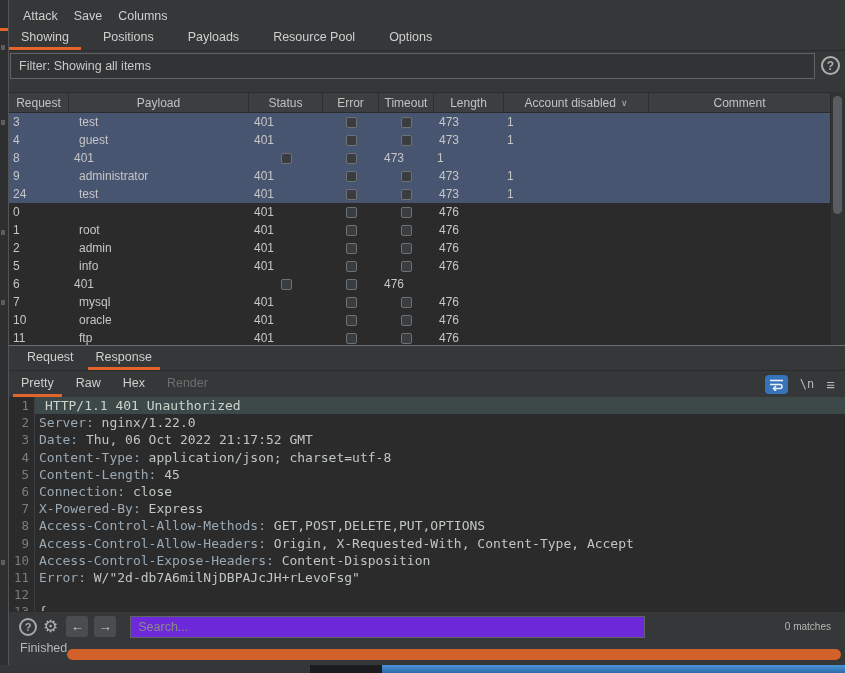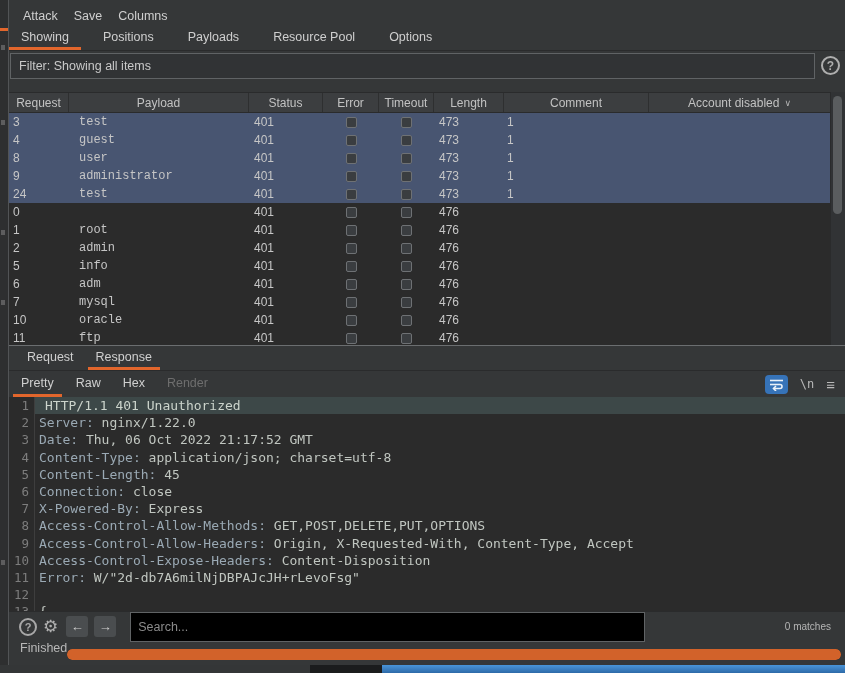--- a/index.html
+++ b/index.html
@@ -47,21 +47,21 @@
   .thead { height:21px; background:#3c3e40; border-top:1px solid #2a2b2c; border-bottom:1px solid #2a2b2c;
            margin-right:15px; font-size:12px; color:#c2c2c2; }
   .thead .hc { display:flex; align-items:center; justify-content:center; border-right:1px solid #2e2f30;
                white-space:nowrap; overflow:hidden; }
   .thead .hc:last-child { border-right:none; }
   .thead .chev { font-size:9px; margin-left:5px; color:#b5b5b5; }
   .tbody { height:232px; overflow:hidden; margin-right:15px; }
   .trow { height:18px; font-size:12px; color:#c6c6c6; }
   .trow.sel { background:#485571; }
   .trow .c { display:flex; align-items:center; white-space:nowrap; overflow:hidden; }
-  .c.req { padding-left:4px; } .c.pay { padding-left:10px;font-family:Liberation Mono, monospace; } .c.stat { padding-left:5px; }
+  .c.req { padding-left:4px; } .c.pay { padding-left:10px; } .c.stat { padding-left:5px; }
   .c.len { padding-left:5px; } .c.acct { padding-left:3px; } .c.cbx { justify-content:center; }
   .cb { width:11px; height:11px; background:#3a3d40; border:1px solid #6e7174; border-radius:2px; }
   .vscroll { position:absolute; right:0; top:0; width:15px; height:253px; background:#313335; border-left:1px solid #2a2b2c; }
   .vthumb { position:absolute; left:2px; top:4px; width:9px; height:118px; background:#5a5d5f; border-radius:5px; }
 
   
   .msgbar { height:26px; display:flex; border-top:1px solid #6b6e70; border-bottom:1px solid #2a2b2c;
             padding-left:10px; font-size:12.5px; }
   .viewbar { height:26px; display:flex; align-items:stretch; padding-left:4px; font-size:12.5px; position:relative; }
   .vtab { display:flex; align-items:center; padding:0 8px; margin-right:6px; color:#cfcfcf; border-bottom:3px solid transparent; }
@@ -84,21 +84,21 @@
   .hval  { color:#c0c6c0; }
   .cline.hl .hval { color:#ccd4cc;padding-left:6px; }
 
   
   .searchbar { height:30px; border-top:1px solid #2a2b2c; display:flex; align-items:center; padding:0 10px; position:relative; }
   .sb-help { width:18px; height:18px; border:2px solid #a8a8a8; border-radius:50%; color:#a8a8a8; font-size:11px;
              font-weight:bold; display:flex; align-items:center; justify-content:center; margin-right:6px; }
   .sb-gear { font-size:17px; color:#b0b0b0; margin-right:8px; }
   .sb-btn { width:22px; height:21px; background:#4a4d4f; border-radius:3px; color:#d0d0d0; font-size:13px;
             display:flex; align-items:center; justify-content:center; margin-right:6px; }
-  .sb-input { margin-left:8px; width:515px; height:30px; background:#000000; border:1px solid #606365;
+  .sb-input { margin-left:8px; width:515px; height:22px; background:#6d28d9; border:1px solid #606365;
               color:#c9c9c9; font-size:12.5px; padding:0 7px; font-family:"Liberation Sans", sans-serif; }
   .sb-input::placeholder { color:#8b8b8b; }
   .sb-matches { position:absolute; right:14px; font-size:10px; color:#b5b5b5; }
 
   
   .footer { height:24px; display:flex; align-items:flex-start; padding-left:11px; position:relative; }
   .f-label { font-size:12.5px; color:#b8b8b8; }
   .f-track { position:absolute; left:58px; right:4px; top:8px; height:11px; border-radius:5px; background:#2e2e2e; overflow:hidden; }
   .f-fill { height:100%; background:#d2622a; border-radius:5px; }
 </style>
@@ -159,25 +159,25 @@
           <div class="hc">
             <span>Error</span>
           </div>
           <div class="hc">
             <span>Timeout</span>
           </div>
           <div class="hc">
             <span>Length</span>
           </div>
           <div class="hc">
-            <span>Comment</span>
-          </div>
-          <div class="hc">
             <span>Account disabled</span>
             <span class="chev">∨</span>
+          </div>
+          <div class="hc">
+            <span>Comment</span>
           </div>
         </div>
       <div class="tbody">
           <div class="trow sel">
             <div class="c req">3</div>
             <div class="c pay">test</div>
             <div class="c stat">401</div>
             <div class="c cbx">
               <span class="cb"></span>
             </div>
@@ -197,21 +197,20 @@
             </div>
             <div class="c cbx">
               <span class="cb"></span>
             </div>
             <div class="c len">473</div>
             <div class="c acct">1</div>
             <div class="c "></div>
           </div>
           <div class="trow sel">
             <div class="c req">8</div>
-            <div class="c pay">user</div>
             <div class="c stat">401</div>
             <div class="c cbx">
               <span class="cb"></span>
             </div>
             <div class="c cbx">
               <span class="cb"></span>
             </div>
             <div class="c len">473</div>
             <div class="c acct">1</div>
             <div class="c "></div>
@@ -295,21 +294,20 @@
             </div>
             <div class="c cbx">
               <span class="cb"></span>
             </div>
             <div class="c len">476</div>
             <div class="c acct"></div>
             <div class="c "></div>
           </div>
           <div class="trow">
             <div class="c req">6</div>
-            <div class="c pay">adm</div>
             <div class="c stat">401</div>
             <div class="c cbx">
               <span class="cb"></span>
             </div>
             <div class="c cbx">
               <span class="cb"></span>
             </div>
             <div class="c len">476</div>
             <div class="c acct"></div>
             <div class="c "></div>

